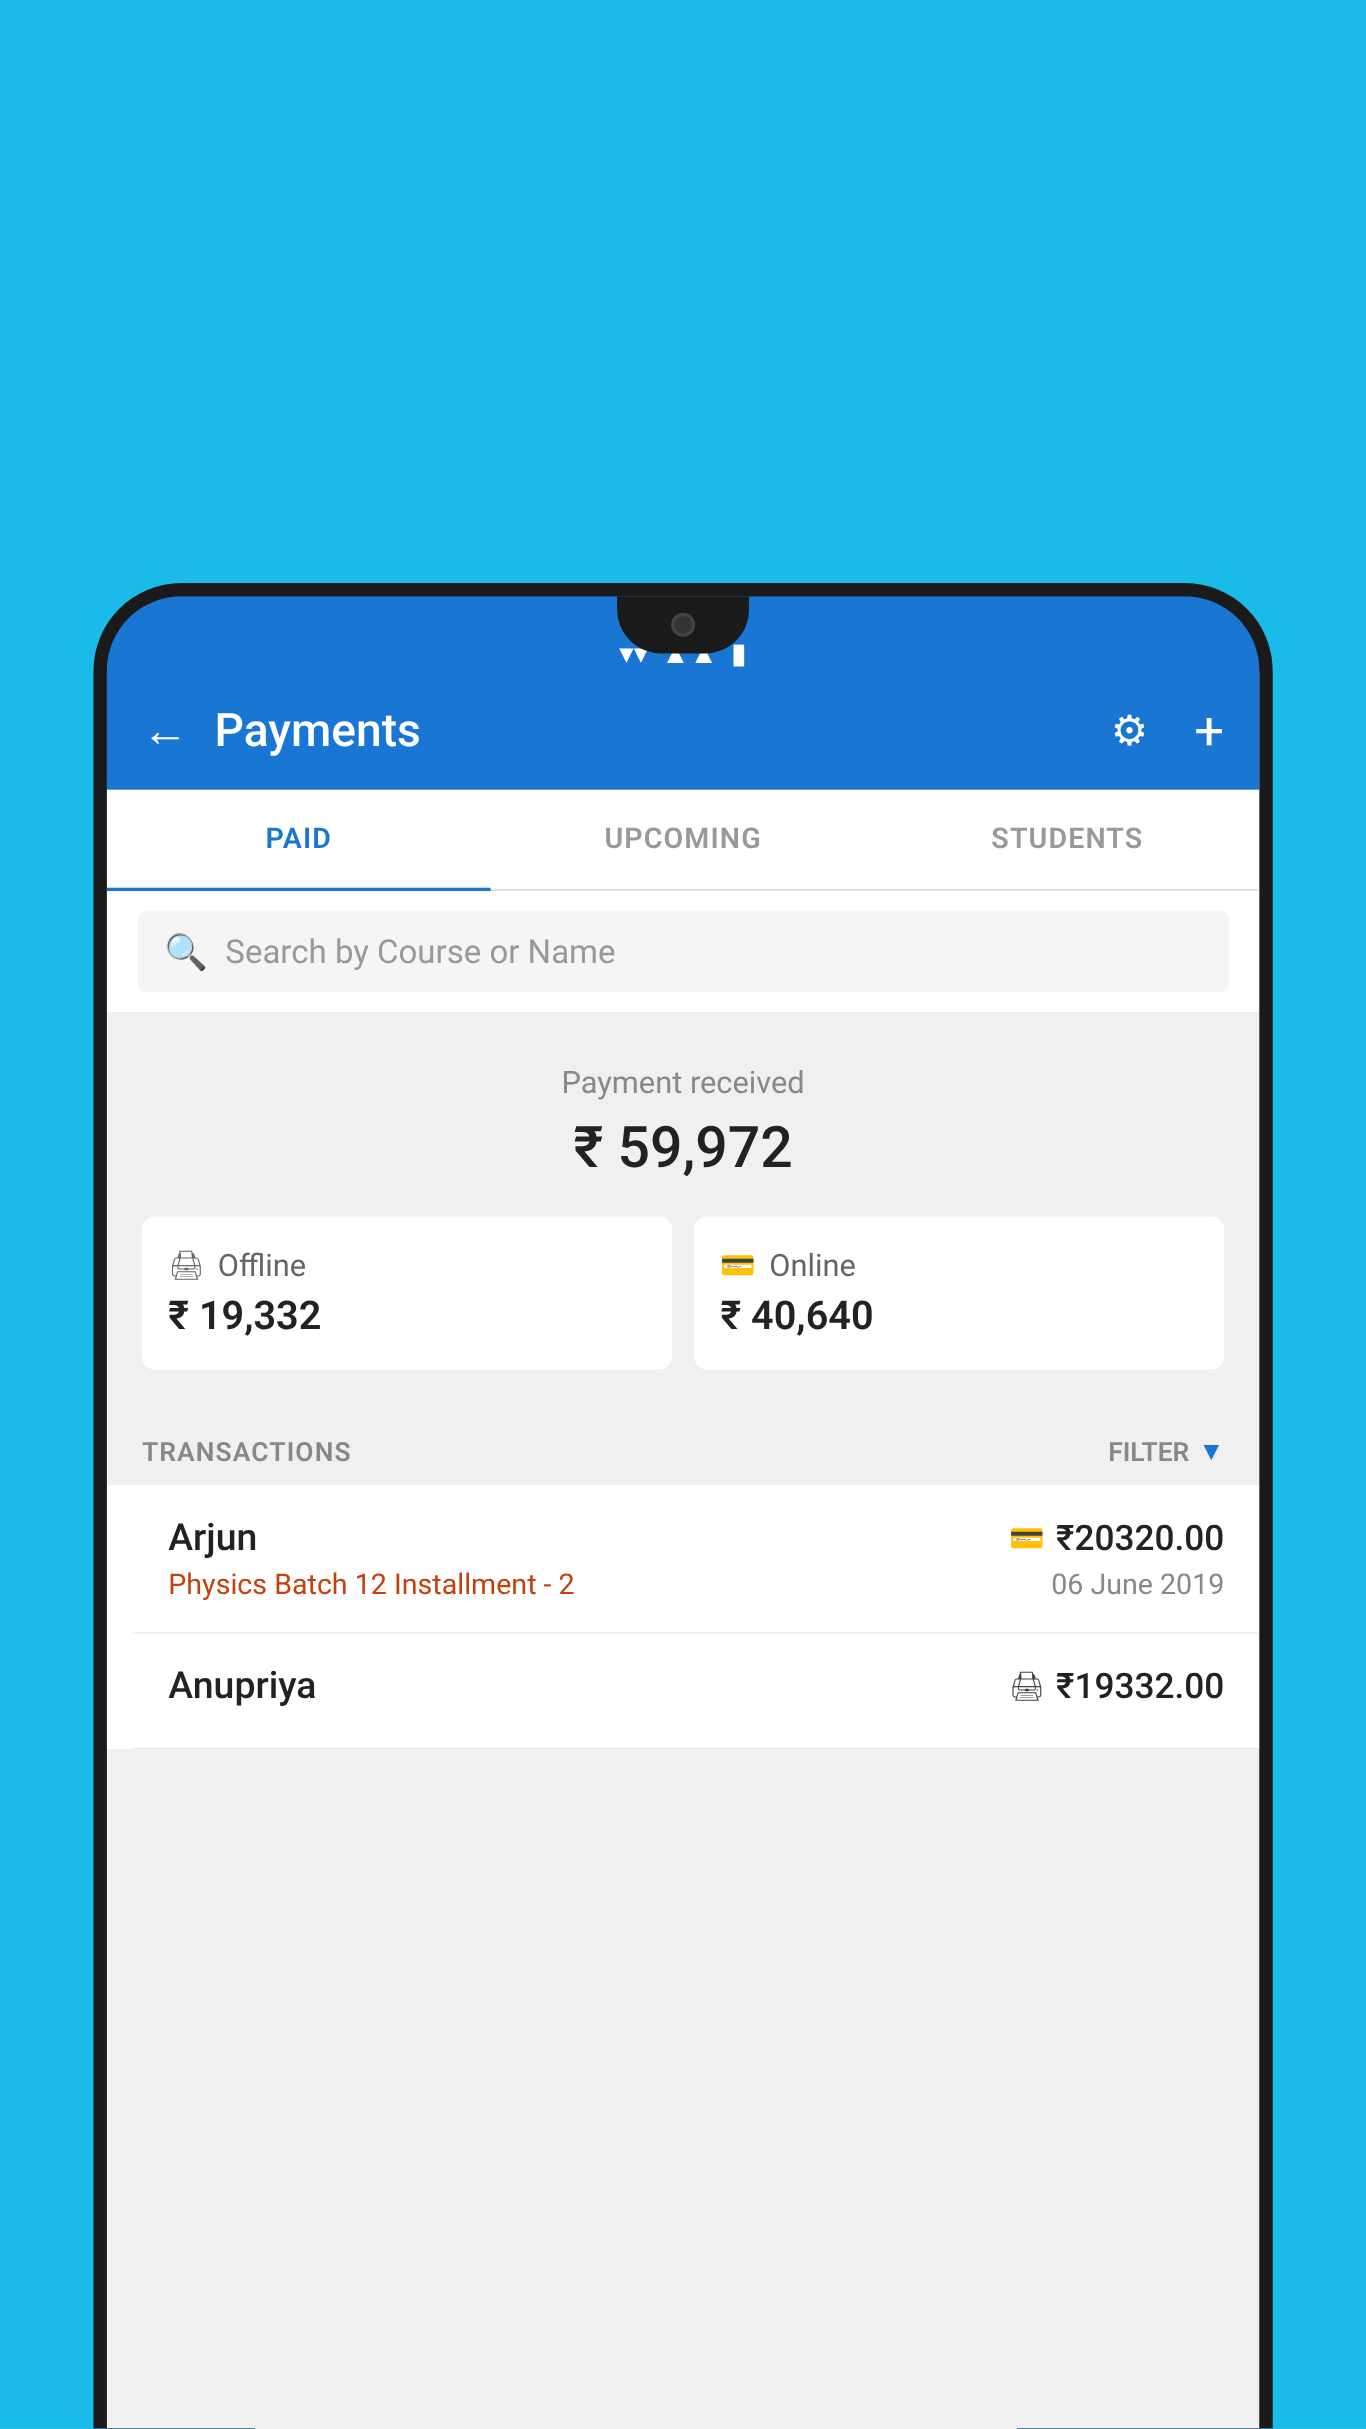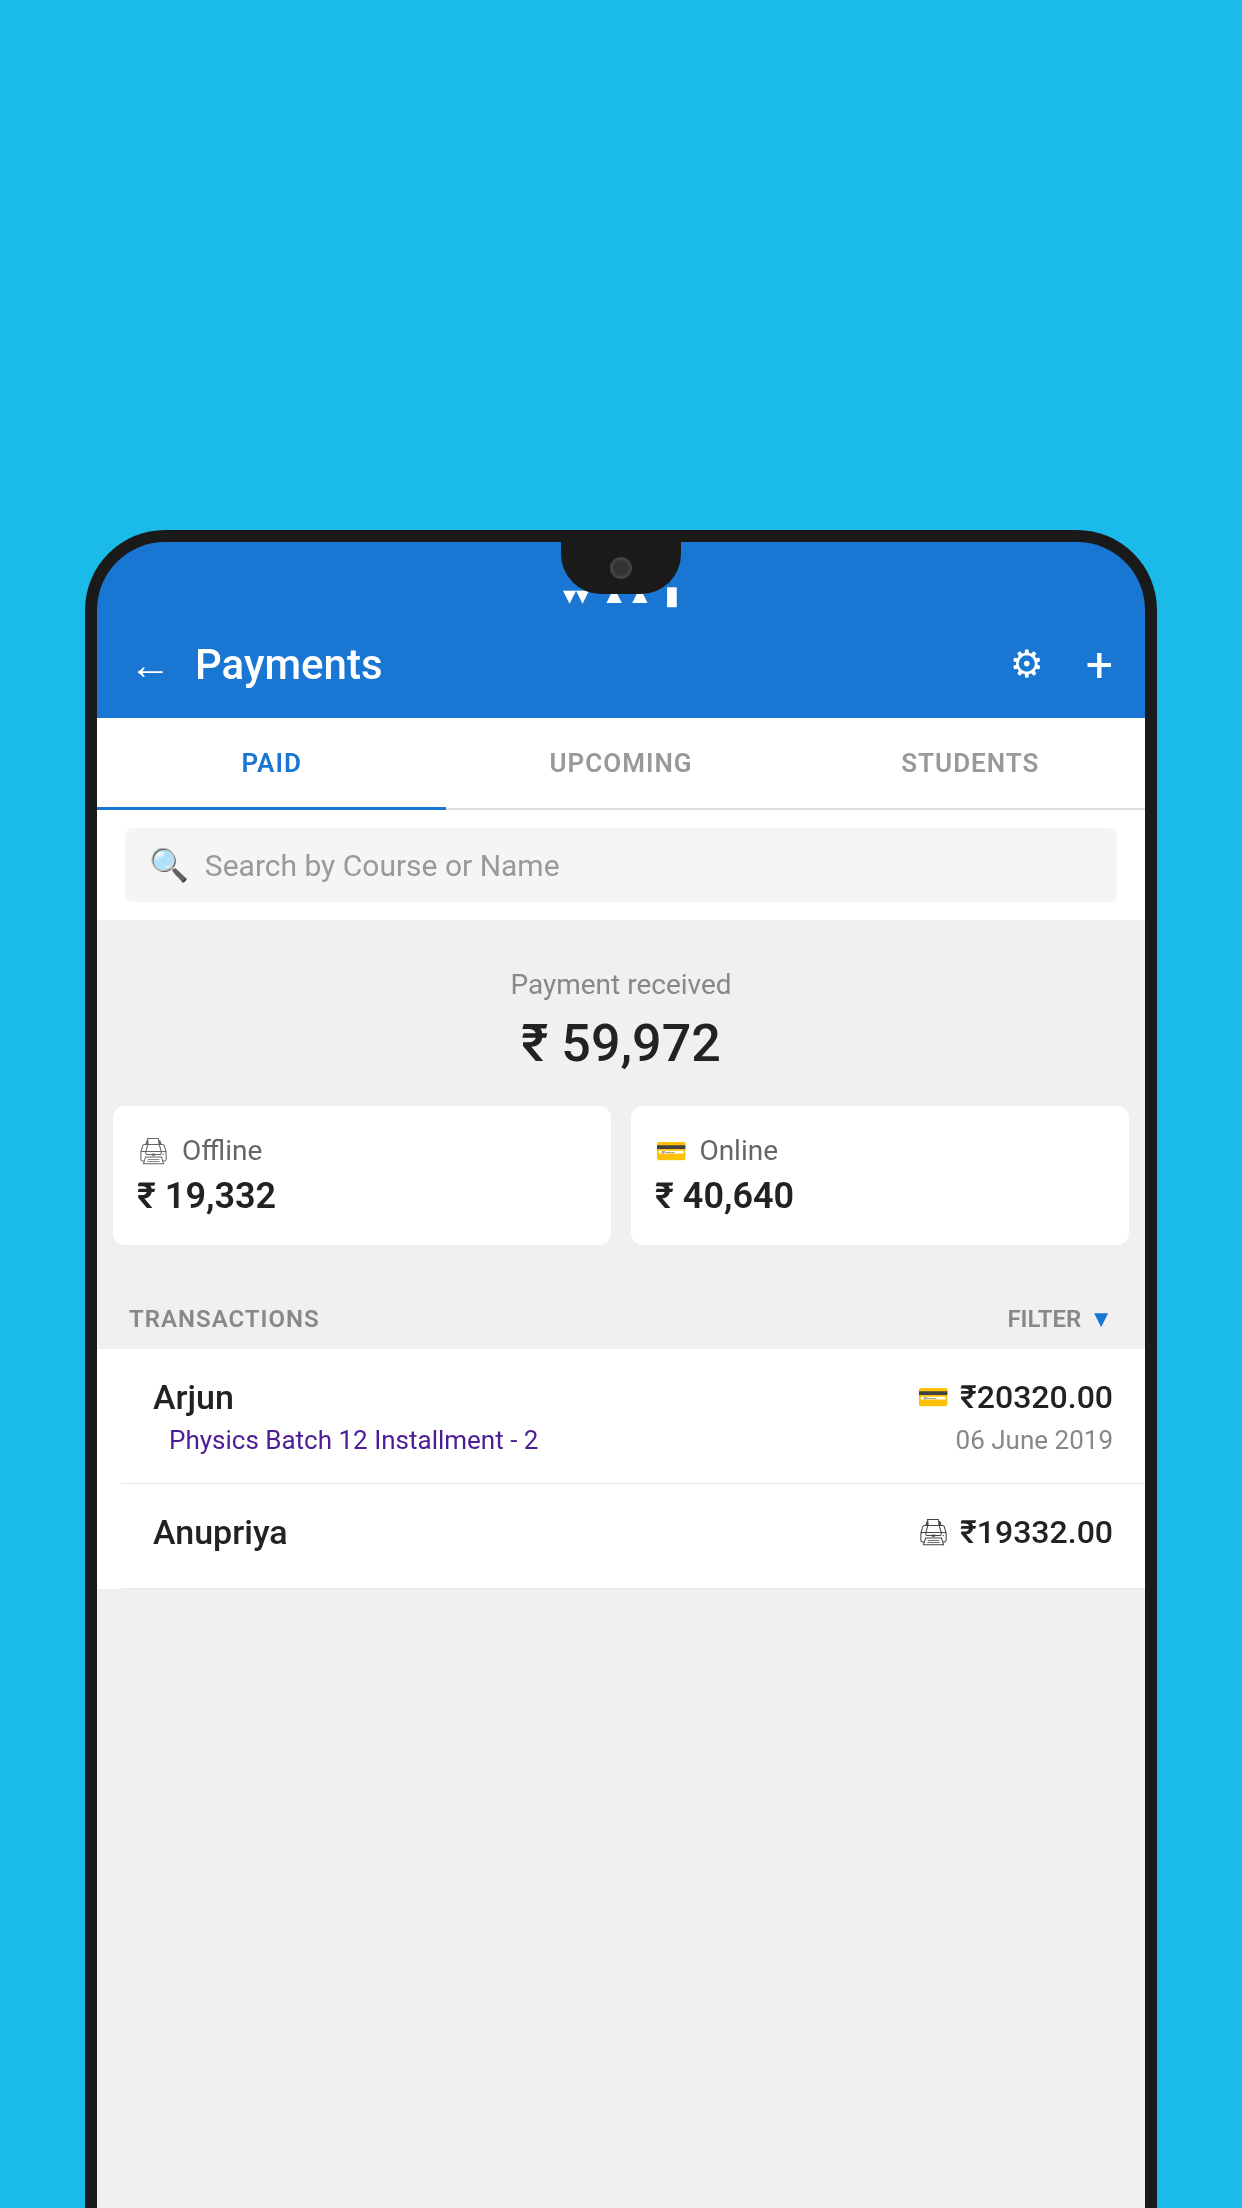--- a/index.html
+++ b/index.html
@@ -232,21 +232,21 @@
     }
 
     .search-placeholder {
       color: #999;
       font-size: 30px;
     }
 
     
     .payment-summary {
       background: #f0f0f0;
-      padding: 48px 16px 32px;
+      padding: 48px 32px 32px;
       text-align: center;
     }
 
     .payment-received-label {
       color: #888;
       font-size: 28px;
       margin-bottom: 12px;
     }
 
     .payment-amount {
@@ -366,22 +366,21 @@
       color: #222;
     }
 
     .transaction-bottom {
       display: flex;
       justify-content: space-between;
     }
 
     .transaction-desc {
       font-size: 26px;
-      color: #4c1d95;
-      margin-left: 16px;
+      color: #c2410c;
     }
 
     .transaction-date {
       font-size: 26px;
       color: #888;
     }
   </style>
 </head>
 <body>
 

